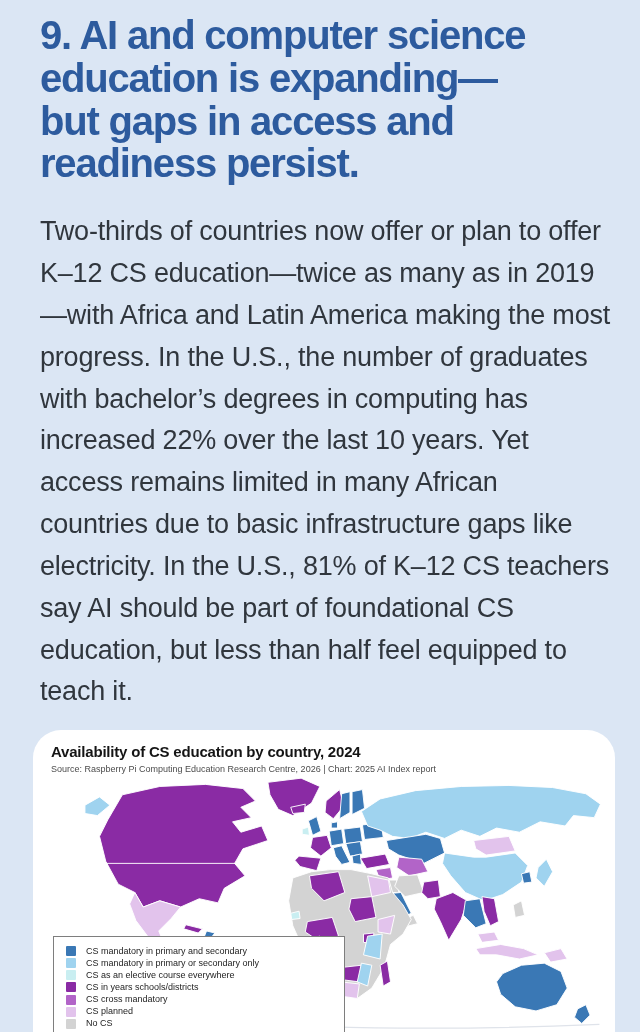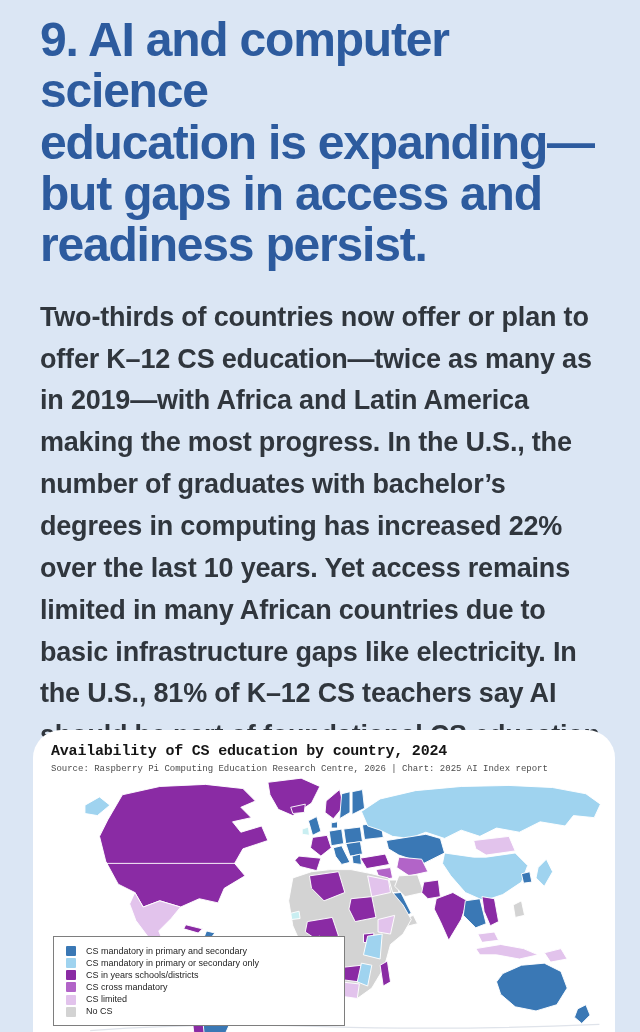--- a/index.html
+++ b/index.html
@@ -10,39 +10,38 @@
   *{margin:0;padding:0;box-sizing:border-box;}
   html,body{width:640px;height:1032px;overflow:hidden;}
   body{
     background:var(--bg);
     font-family:"Liberation Sans", sans-serif;
     position:relative;
   }
   .content{padding:14px 26px 0 40px;}
   .headline{
     color:var(--headingColor);
-    font-size:48px;font-weight:700;line-height:1.07;
+    font-size:40px;font-weight:700;line-height:1.07;
     letter-spacing:-1.2px;
     white-space:pre-line;
   }
   .body-text{
     margin-top:26px;
     color:var(--bodyColor);
     font-size:27px;line-height:1.55;letter-spacing:-0.2px;
     width:572px;
-    font-weight:bold;
   }
   .figure-card{
     position:absolute;left:33px;top:730px;
     width:582px;height:330px;
     background:var(--cardBg);
     border-radius:28px;
     overflow:hidden;
   }
-  .fig-head{padding:13px 18px 0 18px;font-family:Liberation Mono, monospace;}
+  .fig-head{padding:13px 18px 0 18px;}
   .fig-title{font-size:15px;font-weight:700;color:var(--titleColor);letter-spacing:-0.2px;}
   .fig-source{margin-top:4px;font-size:9px;color:var(--sourceColor);}
   .worldmap{display:block;margin-top:2px;}
   .worldmap polygon{stroke:#ffffff;stroke-width:0.9;stroke-linejoin:round;}
   .legend-box{
     position:absolute;left:20px;top:206px;
     width:292px;
     background:#ffffff;
     border:1px solid var(--legendBorder);
     padding:7px 10px 7px 12px;
@@ -152,29 +151,33 @@
 
   <div class="legend-row">
       <span class="legend-swatch" style="background: rgb(58, 120, 181);"></span>
       <span class="legend-label">CS mandatory in primary and secondary</span>
     </div>
       <div class="legend-row">
       <span class="legend-swatch" style="background: rgb(159, 211, 239);"></span>
       <span class="legend-label">CS mandatory in primary or secondary only</span>
     </div>
       <div class="legend-row">
+      <span class="legend-swatch" style="background: rgb(201, 238, 241);"></span>
+      <span class="legend-label">CS as an elective course everywhere</span>
+    </div>
+      <div class="legend-row">
       <span class="legend-swatch" style="background: rgb(138, 43, 164);"></span>
       <span class="legend-label">CS in years schools/districts</span>
     </div>
       <div class="legend-row">
       <span class="legend-swatch" style="background: rgb(178, 100, 200);"></span>
       <span class="legend-label">CS cross mandatory</span>
     </div>
       <div class="legend-row">
       <span class="legend-swatch" style="background: rgb(226, 195, 236);"></span>
-      <span class="legend-label">CS limited</span>
+      <span class="legend-label">CS planned</span>
     </div>
       <div class="legend-row">
       <span class="legend-swatch" style="background: rgb(211, 211, 211);"></span>
       <span class="legend-label">No CS</span>
     </div>
     </div>
 </div>
 
 </body></html>

